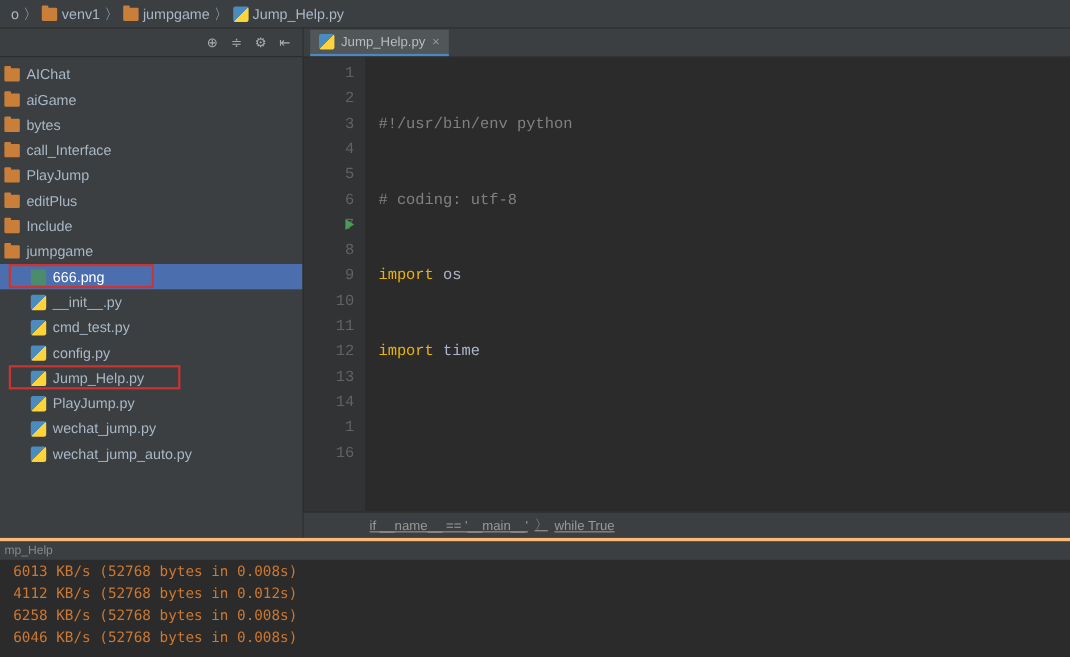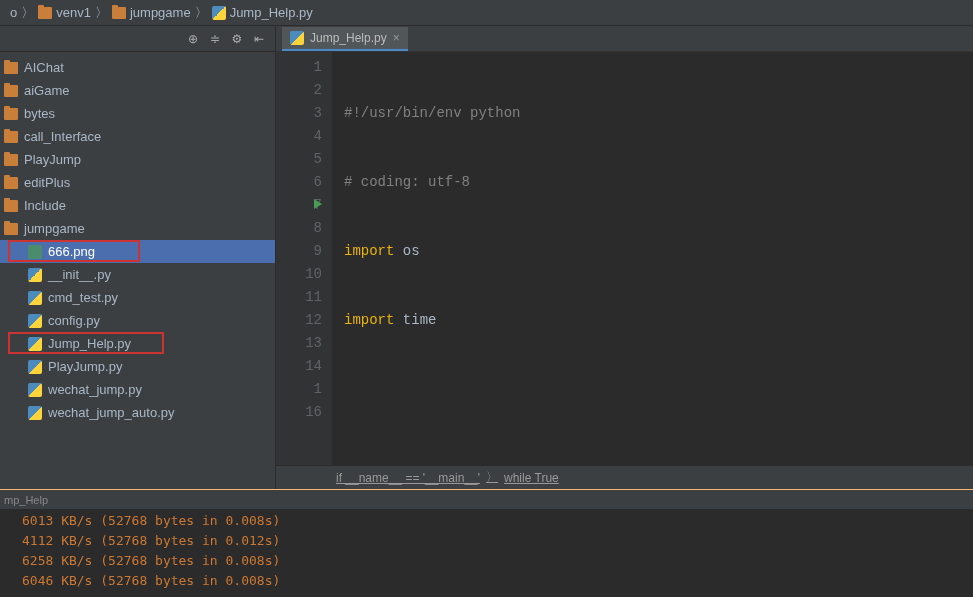--- a/index.html
+++ b/index.html
@@ -39,22 +39,22 @@
 .gutter { width:56px; background:#313335; color:#606366; text-align:right; padding:4px 10px 0 0; position:relative; user-select:none; }
 .gutter .ln { height:23px; }
 .run-mark { position:absolute; left:38px; top:calc(4px + 6*23px + 5px); width:0; height:0; border-left:8px solid #499c54; border-top:5px solid transparent; border-bottom:5px solid transparent; }
 .code { flex:1; padding:4px 0 0 12px; white-space:pre; color:#a9b7c6; position:relative; }
 .code .row { height:23px; }
 .kw { color:#eab308; }
 .cm { color:#808080; }
 .crumb2 { height:24px; background:#3c3f41; border-top:1px solid #2b2b2b; display:flex; align-items:center; padding-left:60px; color:#999; font-size:12px; gap:6px;text-decoration:underline; }
 
 
-.console-hdr { height:20px; background:#3c3f41; padding-left:4px; color:#888; font-size:11px; display:flex; align-items:center; border-top:1px solid #fdba74; }
-.console { background:#2b2b2b; font-family:Consolas,monospace; font-size:13px; padding:4px 22px; color:#cc7832; }
+.console-hdr { height:20px; background:#3c3f41; padding-left:4px; color:#888; font-size:11px; display:flex; align-items:center; border-top:3px solid #fdba74; }
+.console { background:#2b2b2b; font-family:Consolas,monospace; font-size:13px; padding:4px 12px; color:#cc7832; }
 .console .crow { height:20px; white-space:pre; }
 </style>
 </head>
 <body>
 
 <div class="root">
  <div class="breadcrumb">
   <span class="crumb">o</span>
   <span class="sep">〉</span>
   <span class="crumb">

